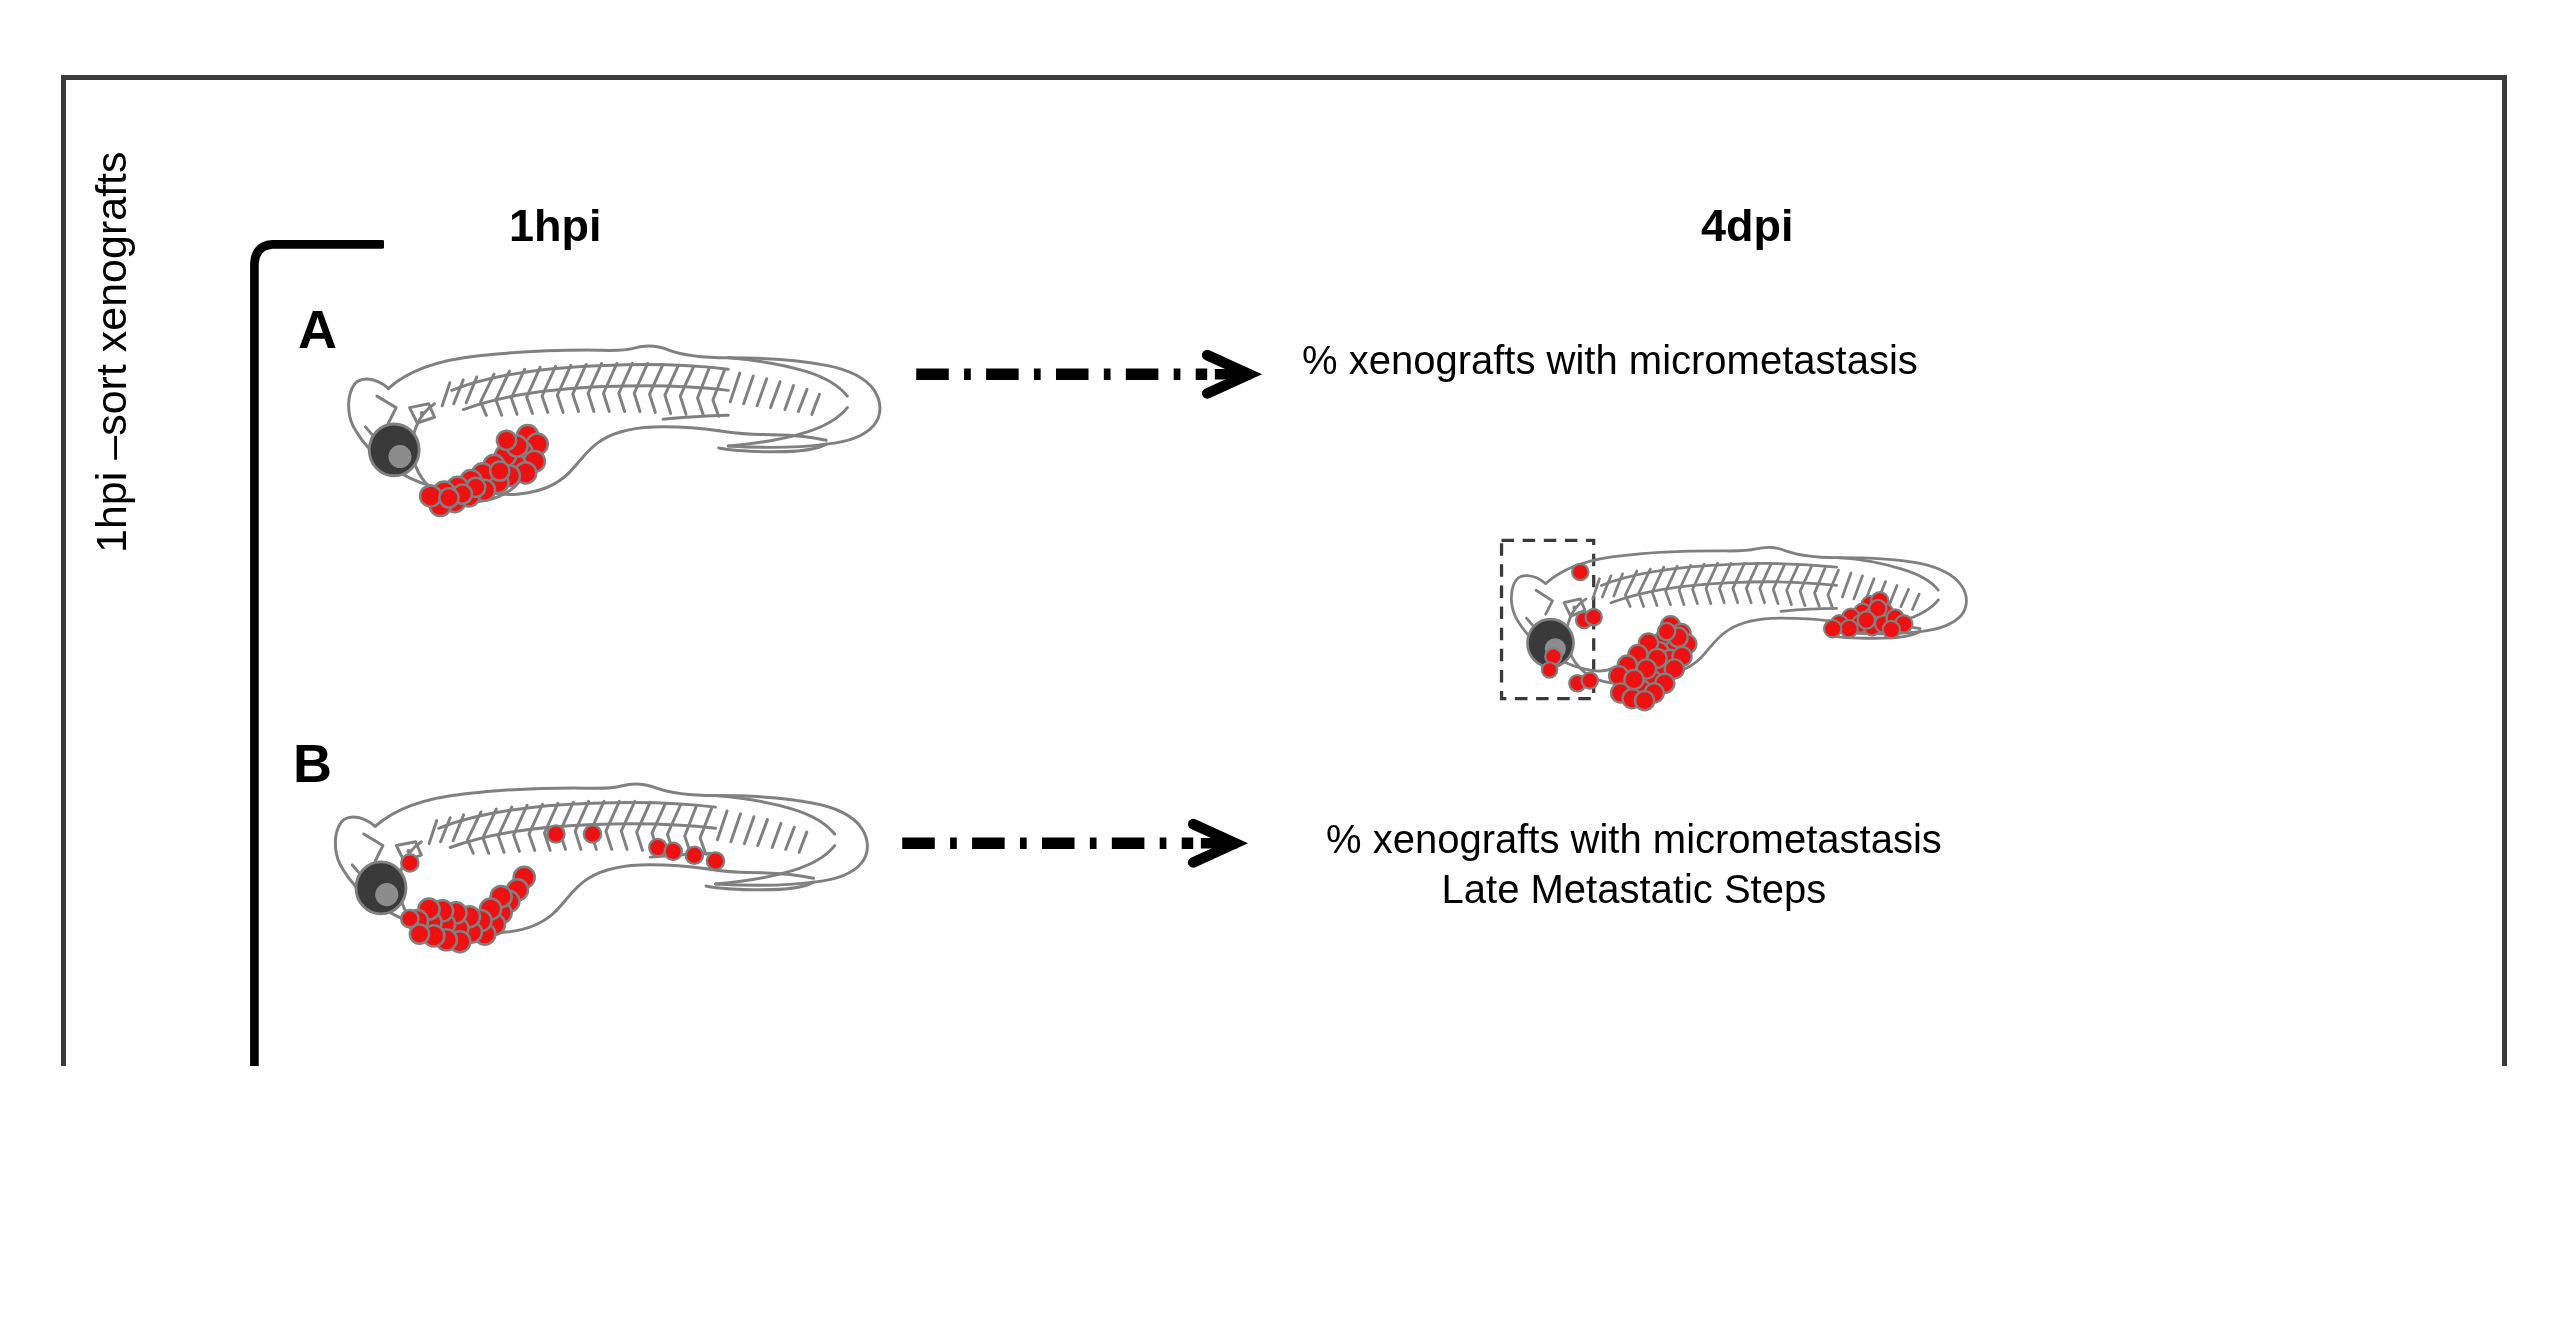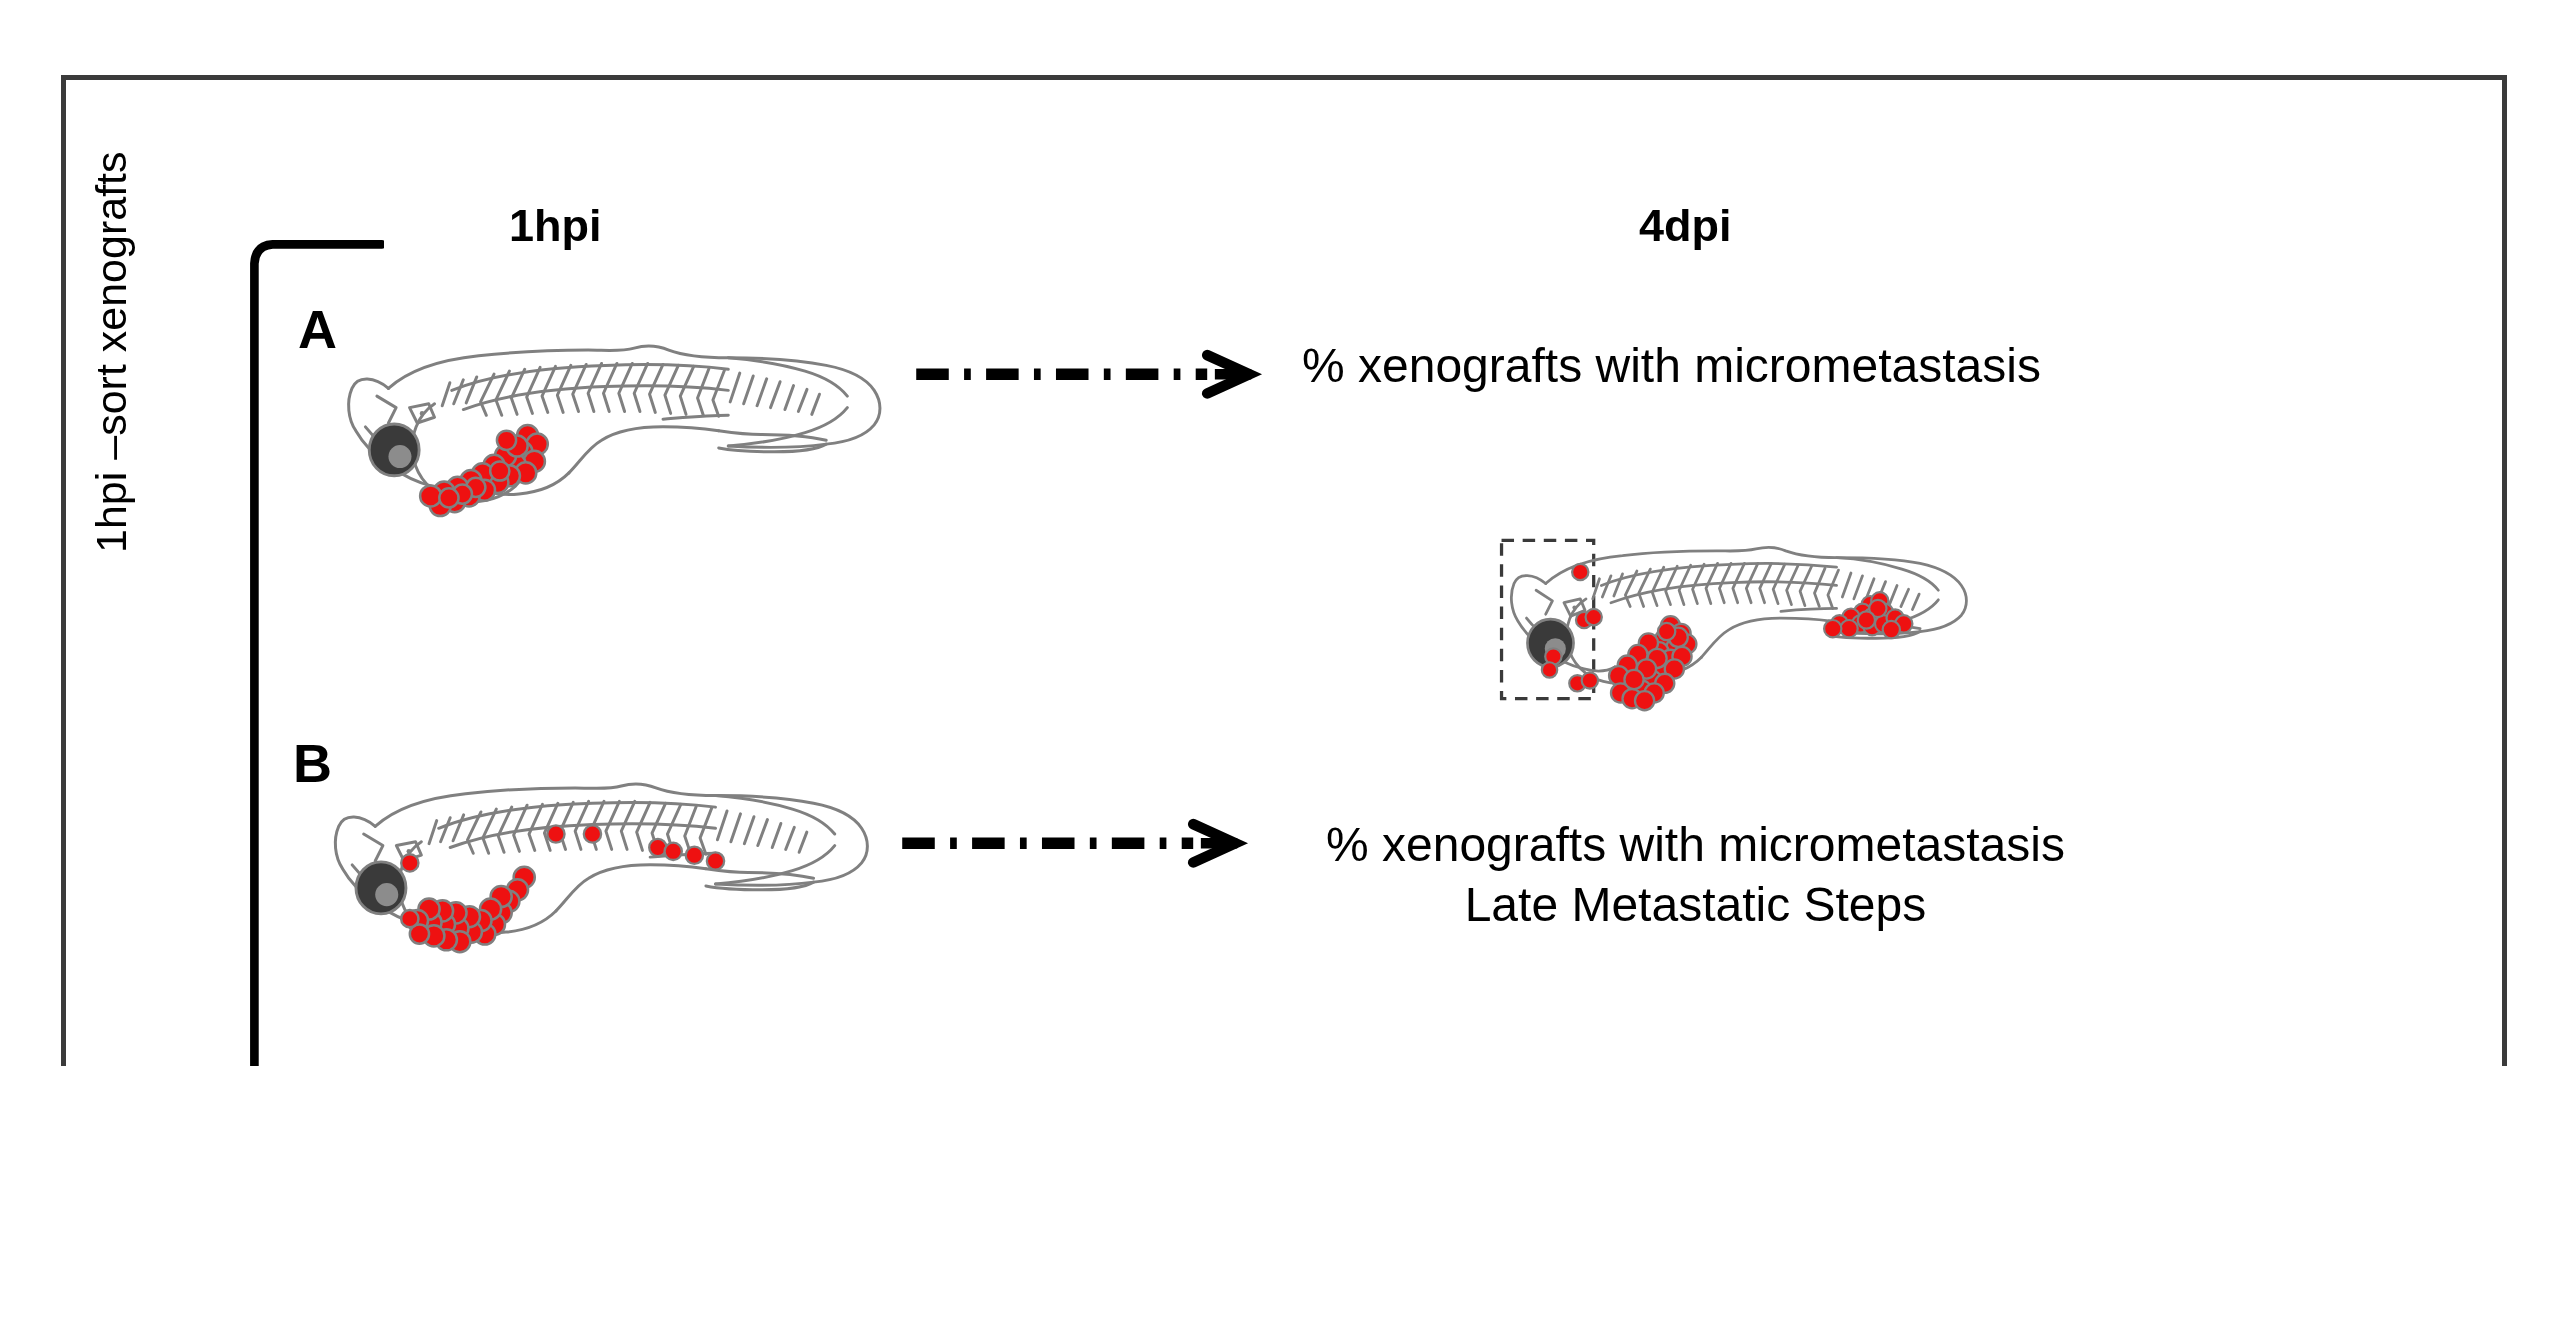--- a/index.html
+++ b/index.html
@@ -33,21 +33,21 @@
   
   .col-header {
     position: absolute;
     font-weight: bold;
     font-size: 45px;
     color: #000000;
     letter-spacing: 0px;
     white-space: nowrap;
   }
   #header-1hpi { left: 509px; top: 200px; }
-  #header-4dpi { left: 1639px; top: 200px; }
+  #header-4dpi { left: 1701px; top: 200px; }
 
   
   .vlabel {
     position: absolute;
     left: 87px;
     top: 553px;
     transform-origin: left top;
     transform: rotate(-90deg);
     font-size: 43px;
     color: #000000;
@@ -91,21 +91,21 @@
   #caption-b { left: 421px; top: 948px; }
 
   
   .flow-arrow { position: absolute; }
   #arrow-a { left: 908px; top: 336px; }
   #arrow-b { left: 894px; top: 805px; }
 
   
   .readout {
     position: absolute;
-    font-size: 48px;
+    font-size: 40px;
     line-height: 1.24;
     color: #000000;
     text-align: center;
     white-space: nowrap;
   }
   #readout-a { left: 1302px; top: 336px; }
   #readout-b { left: 1326px; top: 815px; }
   .readout .readout-line { display: block; }
 </style>
 </head>

